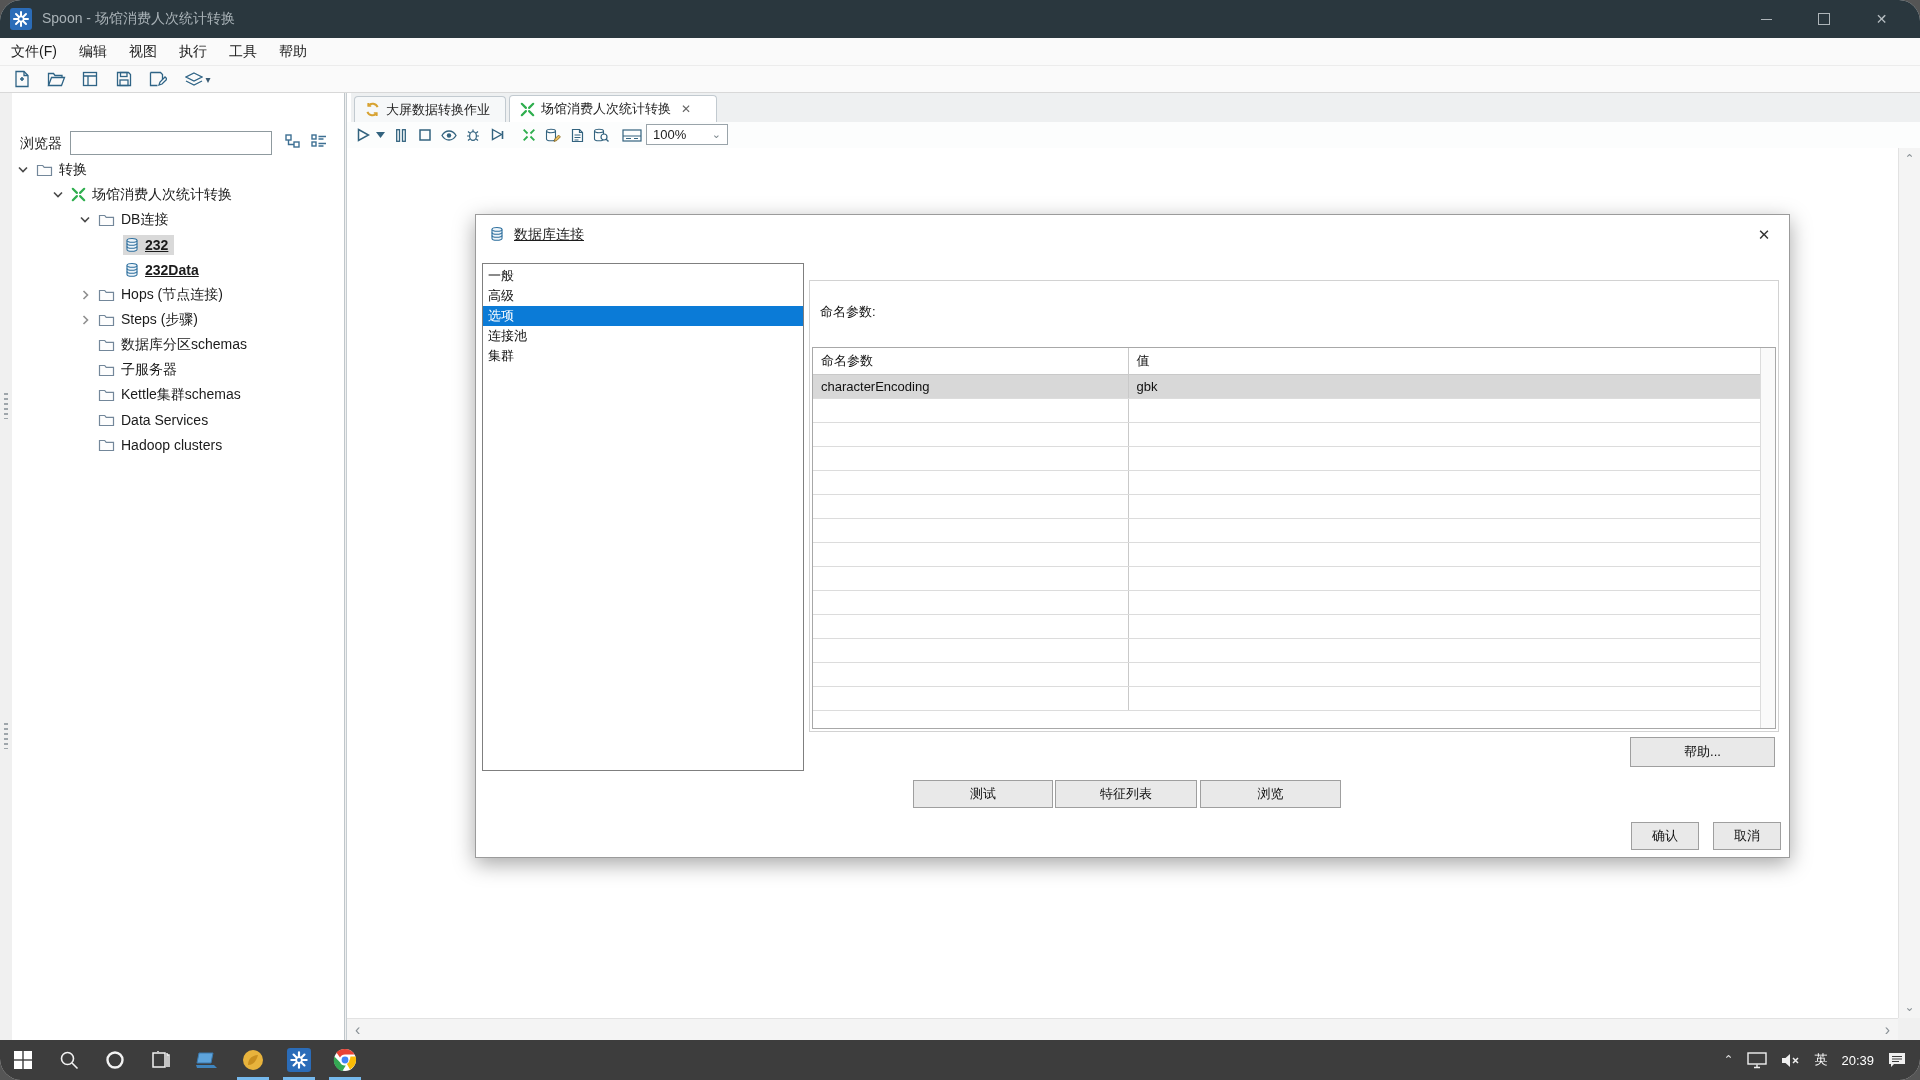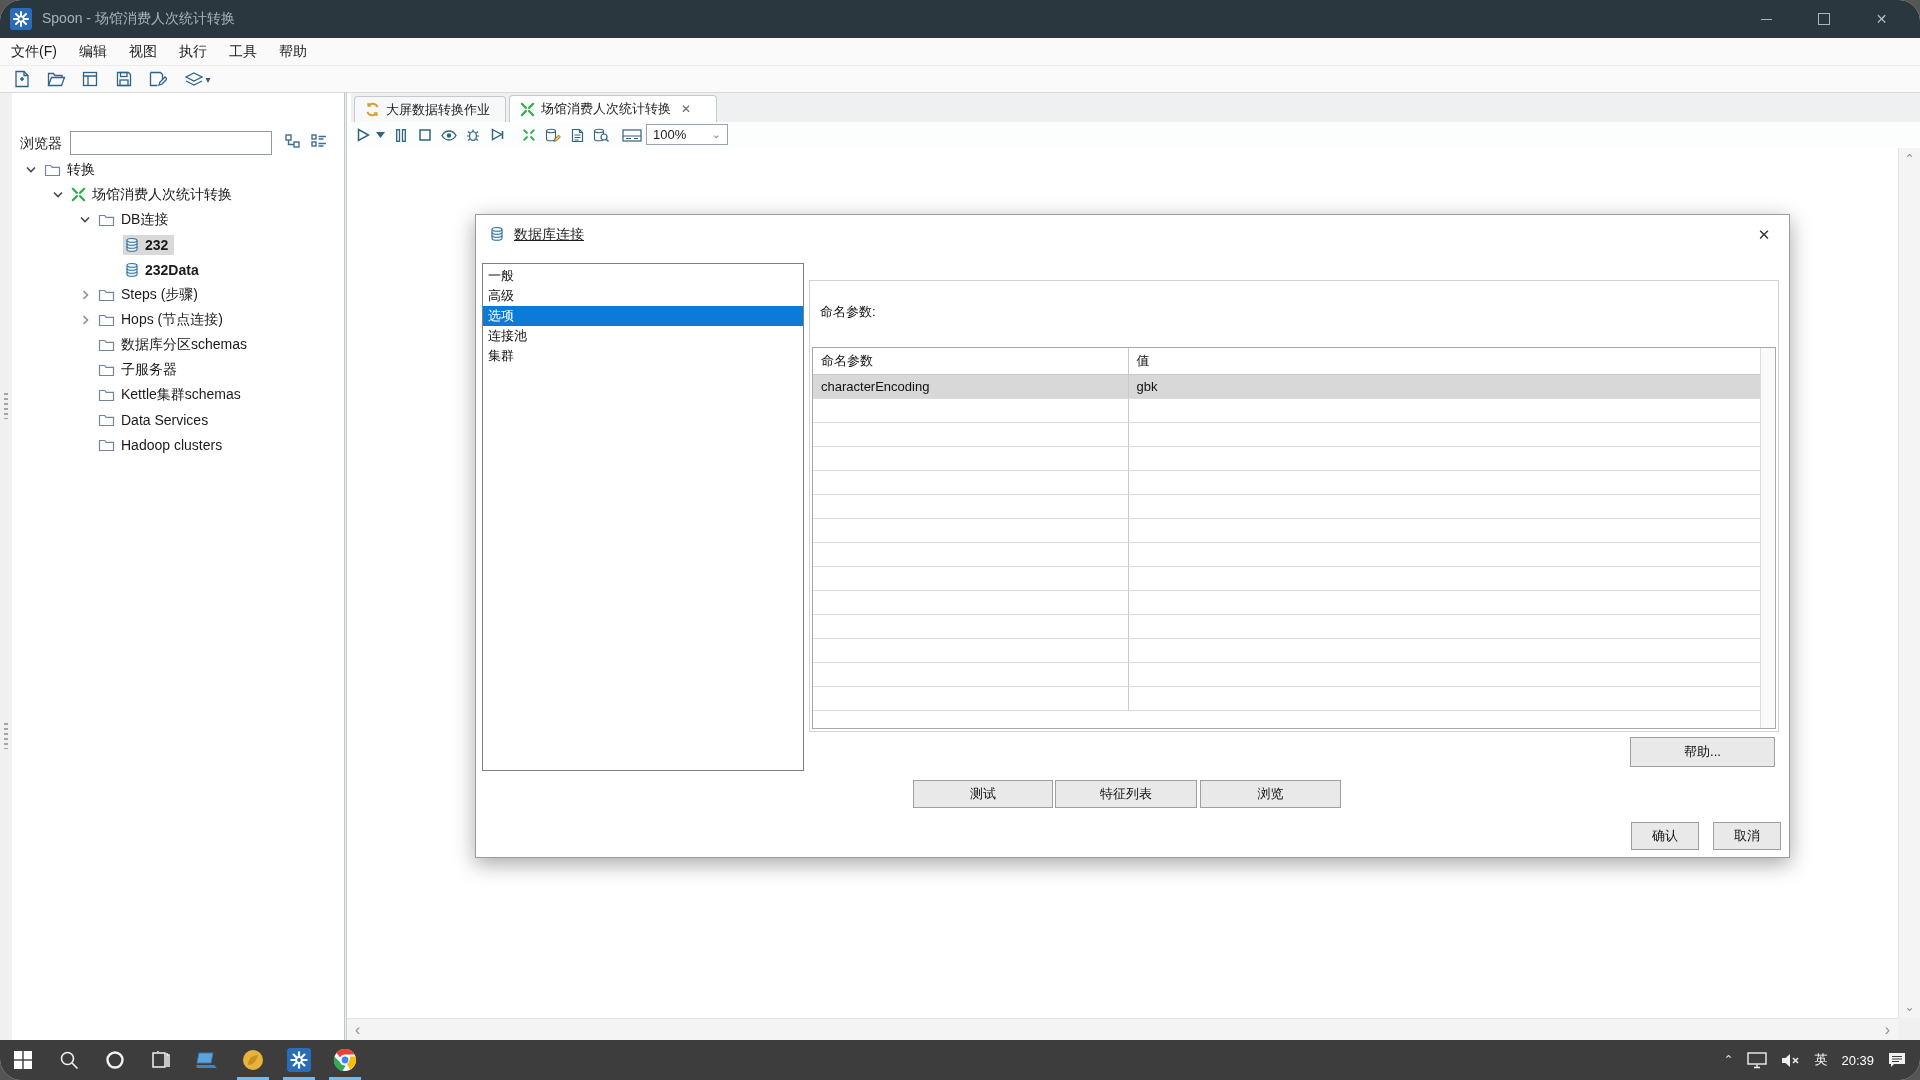--- a/index.html
+++ b/index.html
@@ -33,21 +33,21 @@
   .stab.active{background:#ffffff;height:27px;top:2px;z-index:2;}
   .browser-row{position:absolute;left:0;top:36px;width:100%;height:30px;display:flex;align-items:center;}
   .browser-label{font-size:14px;margin-left:8px;color:#1d1d1d;}
   .browser-input{position:absolute;left:58px;top:2px;width:202px;height:24px;border:1px solid #8f9a9f;background:#fff;box-sizing:border-box;font-size:13px;padding:0 4px;outline:none;}
   .b-ic{position:absolute;top:4px;}
   .tree{position:absolute;left:0;top:64px;right:0;bottom:0;overflow:hidden;}
   .tree-row{display:flex;align-items:center;height:25px;font-size:14px;white-space:nowrap;}
   .tree-row .chev{width:22px;display:flex;justify-content:center;align-items:center;flex:0 0 22px;}
   .trow-box{display:flex;align-items:center;gap:6px;padding:2px 6px 2px 2px;}
   .trow-box.selbox{background:#d9d9d9;}
-  .tree-row.bold .tlabel{font-weight:bold;}
+  .tree-row.bold .tlabel{font-weight:bold;text-decoration:underline;}
   .tlabel{color:#1b1b1b;}
 
   
   .editor{position:absolute;left:346px;top:93px;right:0;bottom:40px;background:#fff;border-left:1px solid #c6cdd1;box-sizing:border-box;}
   .edit-tabstrip{position:absolute;left:4px;top:0;right:0;height:29px;background:#eef0f1;border-bottom:1px solid #c9d0d4;}
   .etab{position:absolute;top:3px;height:26px;background:#f6f8f9;border:1px solid #c2cad0;border-bottom:none;border-radius:4px 4px 0 0;display:flex;align-items:center;gap:6px;padding:0 10px;font-size:13px;color:#222;box-sizing:border-box;}
   .etab.active{background:#fff;top:2px;height:27px;z-index:2;}
   .etab .tabclose{color:#666;font-size:12px;margin-left:4px;}
   .canvas-toolbar{position:absolute;left:0;top:29px;right:0;height:26px;background:#fcfdfd;border-bottom:1px solid #d7dcdf;}
   .cbtn{position:absolute;top:3px;width:20px;height:20px;display:flex;align-items:center;justify-content:center;}
@@ -191,21 +191,21 @@
       </span>
       <span class="b-ic" style="left:298px">
         <svg width="18" height="16" viewBox="0 0 18 16" fill="none" stroke="#3d6f93" stroke-width="1.4">
             <rect x="2" y="2" width="4" height="4"></rect>
             <rect x="2" y="9" width="4" height="4"></rect>
             <path d="M8.5 3.5H16M8.5 6h5M8.5 10.5H16M8.5 13h5"></path>
           </svg>
       </span>
     </div>
     <div class="tree" id="tree">
-        <div class="tree-row" style="padding-left: 8px;">
+        <div class="tree-row" style="padding-left: 0;">
           <span class="chev">
             <svg width="10" height="7" viewBox="0 0 10 7" fill="none" stroke="#4a4a4a" stroke-width="1.6">
               <path d="M1 1.5l4 4 4-4"></path>
             </svg>
           </span>
           <span class="trow-box">
             <span>
               <svg width="17" height="14" viewBox="0 0 17 14">
                 <path d="M1.5 12.5v-10h5.2l1.5 1.9h7.3v8.1z" fill="#fdfdfd" stroke="#73879a" stroke-width="1.2"></path>
               </svg>
@@ -280,36 +280,36 @@
             <svg width="7" height="10" viewBox="0 0 7 10" fill="none" stroke="#8f8f8f" stroke-width="1.6">
               <path d="M1.5 1l4 4-4 4"></path>
             </svg>
           </span>
           <span class="trow-box">
             <span>
               <svg width="17" height="14" viewBox="0 0 17 14">
                 <path d="M1.5 12.5v-10h5.2l1.5 1.9h7.3v8.1z" fill="#fdfdfd" stroke="#73879a" stroke-width="1.2"></path>
               </svg>
             </span>
-            <span class="tlabel">Steps (步骤)</span>
+            <span class="tlabel">Hops (节点连接)</span>
           </span>
         </div>
         <div class="tree-row" style="padding-left: 62px;">
           <span class="chev">
             <svg width="7" height="10" viewBox="0 0 7 10" fill="none" stroke="#8f8f8f" stroke-width="1.6">
               <path d="M1.5 1l4 4-4 4"></path>
             </svg>
           </span>
           <span class="trow-box">
             <span>
               <svg width="17" height="14" viewBox="0 0 17 14">
                 <path d="M1.5 12.5v-10h5.2l1.5 1.9h7.3v8.1z" fill="#fdfdfd" stroke="#73879a" stroke-width="1.2"></path>
               </svg>
             </span>
-            <span class="tlabel">Hops (节点连接)</span>
+            <span class="tlabel">Steps (步骤)</span>
           </span>
         </div>
         <div class="tree-row" style="padding-left: 62px;">
           <span class="chev"></span>
           <span class="trow-box">
             <span>
               <svg width="17" height="14" viewBox="0 0 17 14">
                 <path d="M1.5 12.5v-10h5.2l1.5 1.9h7.3v8.1z" fill="#fdfdfd" stroke="#73879a" stroke-width="1.2"></path>
               </svg>
             </span>

